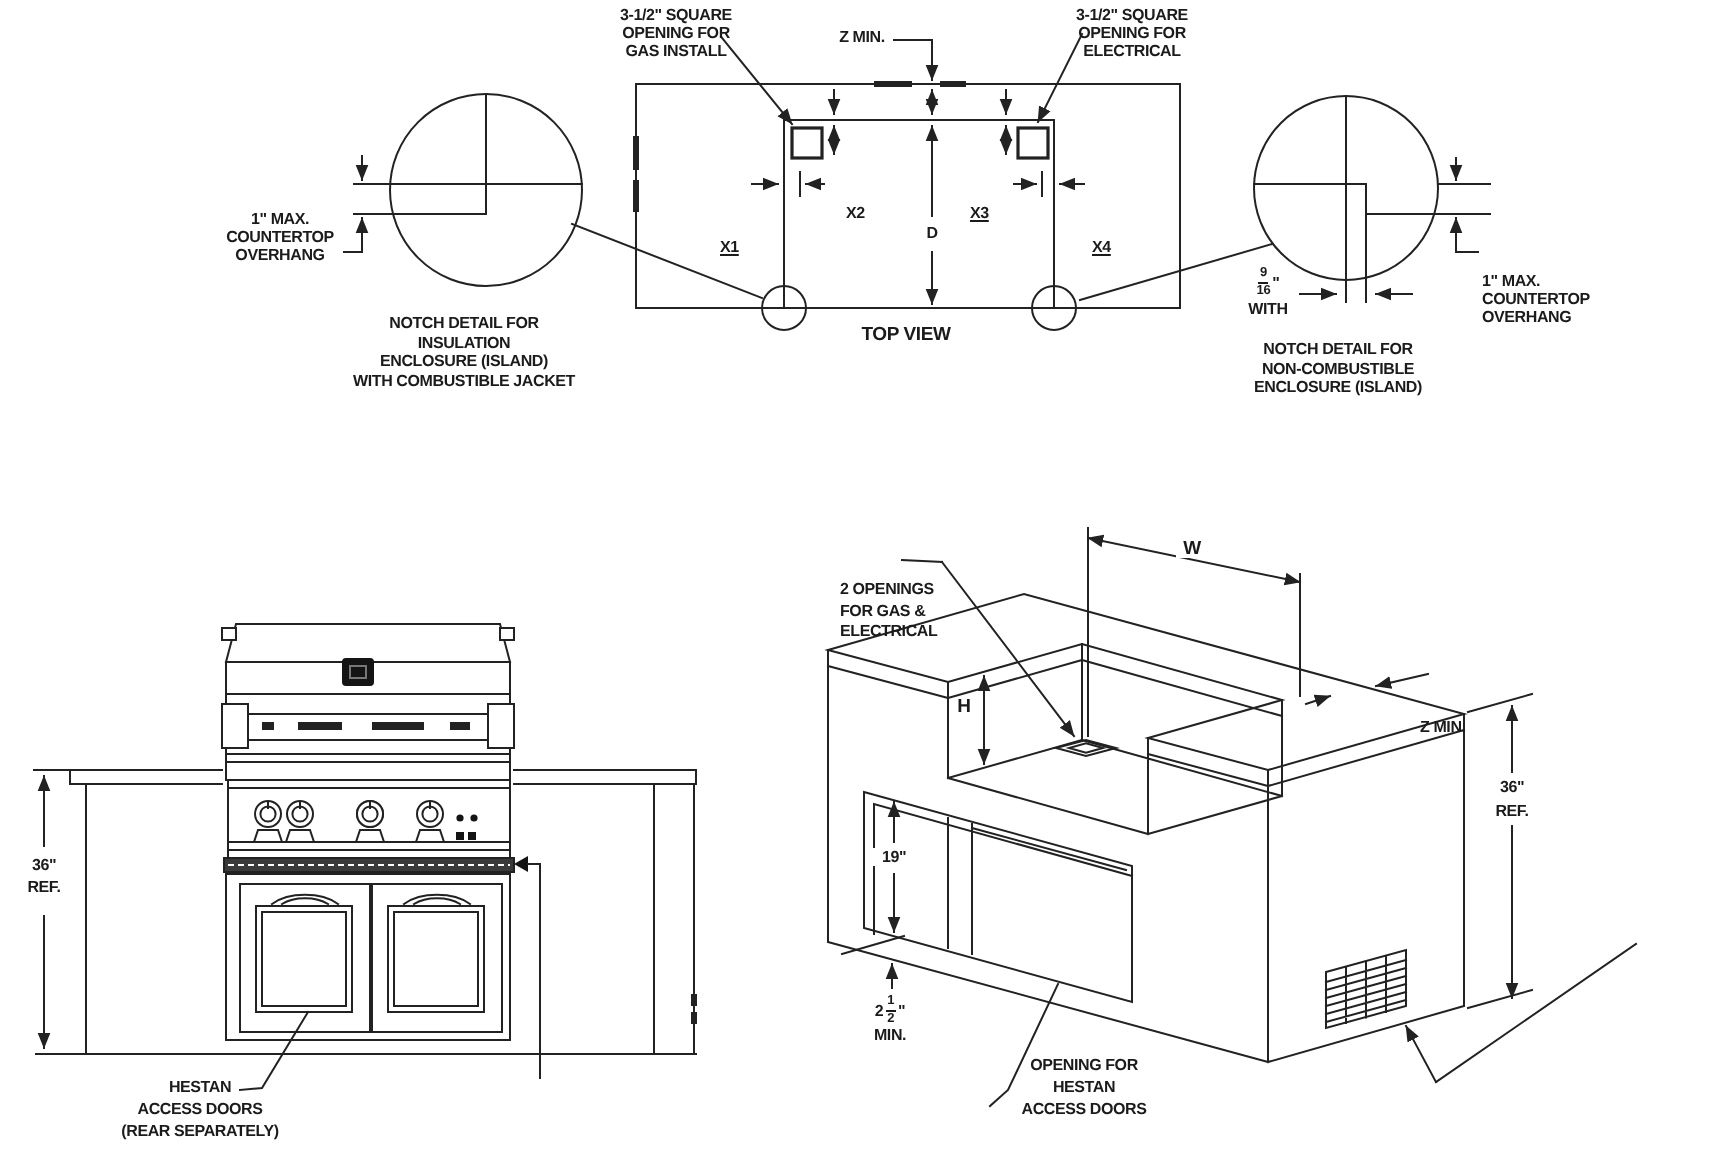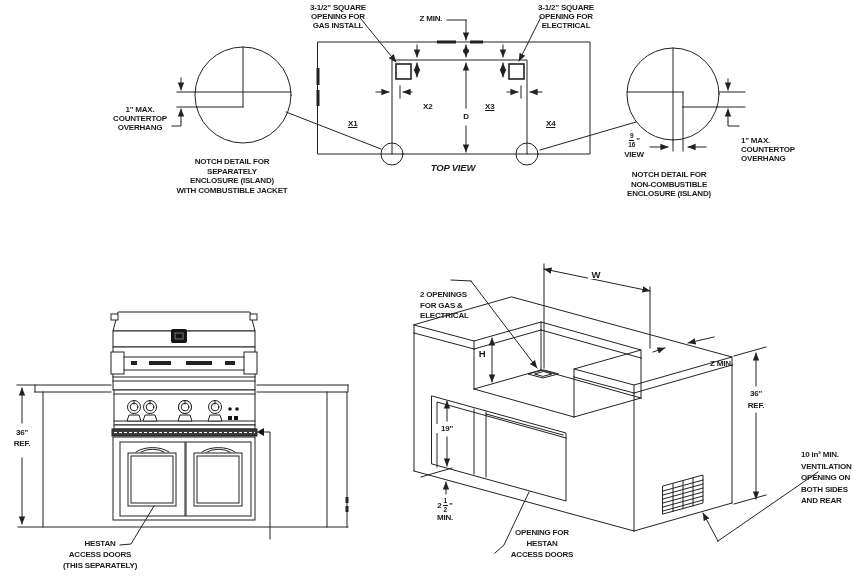--- a/index.html
+++ b/index.html
@@ -214,66 +214,66 @@
   <div>GAS INSTALL</div>
 </div>
 <div class="lbl" style="left:528px;top:3px;width:76px;">
   <div>3-1/2" SQUARE</div>
   <div>OPENING FOR</div>
   <div>ELECTRICAL</div>
 </div>
 <div class="lbl" style="left:416px;top:14px;width:30px;">Z MIN.</div>
 <div class="lbl left" style="left:423px;top:70px;width:20px;">X2</div>
 <div class="lbl left" style="left:485px;top:70px;width:20px;text-decoration:underline;">X3</div>
-<div class="lbl left" style="left:348px;top:87px;width:18px;text-decoration:underline;">X1</div>
+<div class="lbl left" style="left:360px;top:87px;width:18px;text-decoration:underline;">X1</div>
 <div class="lbl left" style="left:546px;top:87px;width:18px;text-decoration:underline;">X4</div>
 <div class="lbl bg" style="left:459px;top:112px;width:14px;">D</div>
-<div class="lbl big" style="left:413px;top:163px;width:80px;font-style:italic;">TOP VIEW</div>
+<div class="lbl big" style="left:413px;top:163px;width:80px;">TOP VIEW</div>
 
 <div class="lbl" style="left:104px;top:105px;width:72px;">
   <div>1" MAX.</div>
   <div>COUNTERTOP</div>
   <div>OVERHANG</div>
 </div>
 <div class="lbl" style="left:170px;top:157px;width:124px;line-height:9.5px;">
   <div>NOTCH DETAIL FOR</div>
-  <div>SEPARATELY</div>
+  <div>INSULATION</div>
   <div>ENCLOSURE (ISLAND)</div>
   <div>WITH COMBUSTIBLE JACKET</div>
 </div>
 
 <div class="lbl left" style="left:741px;top:104px;width:70px;">
   <div>1" MAX.</div>
   <div>COUNTERTOP</div>
   <div>OVERHANG</div>
 </div>
 <div class="lbl" style="left:622px;top:131px;width:24px;">
   <span class="fracrow">
     <span class="frac">
           <span class="num">9</span>
           <span class="den">16</span>
         </span>
     <span>"</span>
   </span>
 </div>
-<div class="lbl" style="left:614px;top:150px;width:40px;">VIEW</div>
+<div class="lbl" style="left:614px;top:150px;width:40px;">WITH</div>
 <div class="lbl" style="left:606px;top:170px;width:126px;line-height:9.5px;">
   <div>NOTCH DETAIL FOR</div>
   <div>NON-COMBUSTIBLE</div>
   <div>ENCLOSURE (ISLAND)</div>
 </div>
 
 <div class="lbl" style="left:4px;top:427px;width:36px;line-height:11px;">
   <div>36"</div>
   <div>REF.</div>
 </div>
 <div class="lbl" style="left:46px;top:538px;width:108px;line-height:11px;">
   <div>HESTAN</div>
   <div>ACCESS DOORS</div>
-  <div>(THIS SEPARATELY)</div>
+  <div>(REAR SEPARATELY)</div>
 </div>
 
 <div class="lbl left" style="left:420px;top:258px;width:70px;line-height:10.5px;">
   <div>2 OPENINGS</div>
   <div>FOR GAS &amp;</div>
   <div>ELECTRICAL</div>
 </div>
 <div class="lbl bg big" style="left:588px;top:270px;width:16px;">W</div>
 <div class="lbl left" style="left:710px;top:327px;width:40px;">Z MIN.</div>
 <div class="lbl big" style="left:475px;top:349px;width:14px;">H</div>
@@ -291,21 +291,14 @@
         </span>
     <span>"</span>
   </span>
   <div>MIN.</div>
 </div>
 <div class="lbl" style="left:494px;top:527px;width:96px;line-height:11px;">
   <div>OPENING FOR</div>
   <div>HESTAN</div>
   <div>ACCESS DOORS</div>
 </div>
-<div class="lbl left" style="left:801px;top:417px;width:62px;line-height:11.5px;">
-  <div>10 in² MIN.</div>
-  <div>VENTILATION</div>
-  <div>OPENING ON</div>
-  <div>BOTH SIDES</div>
-  <div>AND REAR</div>
-</div>
 
 </div>
 
 </body></html>

